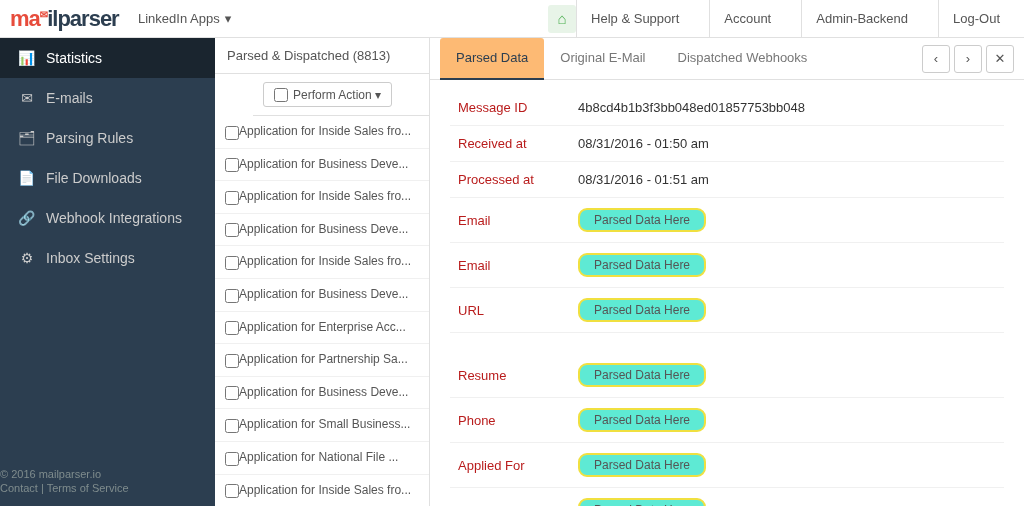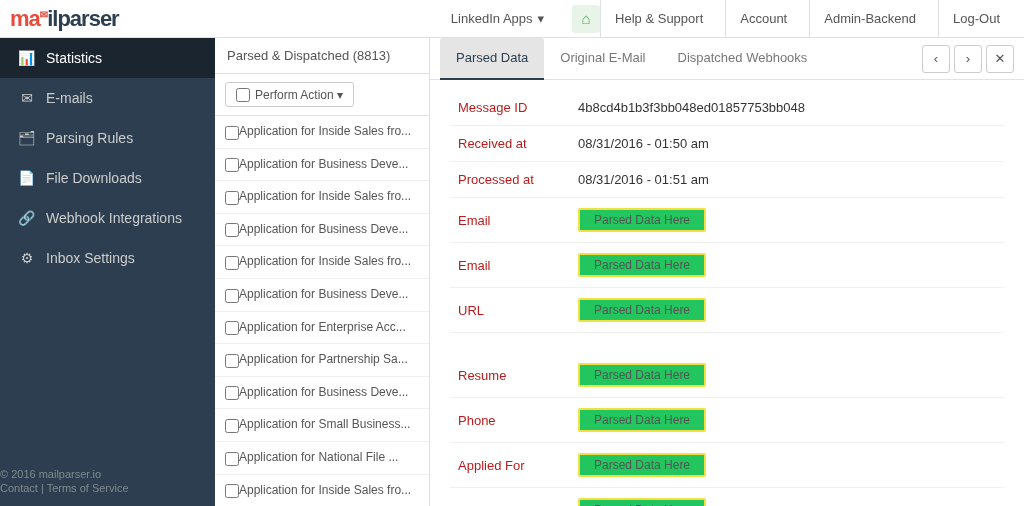--- a/index.html
+++ b/index.html
@@ -26,21 +26,21 @@
       font-weight: bold;
       color: #e74c3c;
       letter-spacing: -1px;
     }
     .logo-text span { color: #333; }
     .top-nav-center {
       display: flex;
       align-items: center;
       gap: 20px;
       flex: 1;
-      justify-content: flex-end;
+      justify-content: space-between;
     }
     .nav-item {
       display: flex;
       align-items: center;
       gap: 5px;
       color: #555;
       font-size: 13px;
       cursor: pointer;
       padding: 0 8px;
     }
@@ -51,21 +51,21 @@
       border-radius: 3px;
       display: flex;
       align-items: center;
       justify-content: center;
       color: #4CAF50;
       font-size: 15px;
     }
     .top-nav-right {
       display: flex;
       align-items: flex-start;
-      gap: 8px;
+      gap: 16px;
     }
     .top-nav-right-item {
       padding: 0 14px;
       height: 38px;
       display: flex;
       align-items: center;
       border-left: 1px solid #e0e0e0;
       color: #555;
       font-size: 13px;
       cursor: pointer;
@@ -118,20 +118,21 @@
     .email-list-header {
       padding: 10px 12px;
       border-bottom: 1px solid #e0e0e0;
       font-size: 13px;
       color: #555;
       background: #fff;
     }
     .perform-action-bar {
       padding: 8px 10px;
       border-bottom: 1px solid #e0e0e0;
+      margin-left: 38px;
     }
     .perform-action-btn {
       display: flex;
       align-items: center;
       gap: 5px;
       background: #fff;
       border: 1px solid #ccc;
       border-radius: 3px;
       padding: 4px 10px;
       font-size: 12px;
@@ -187,21 +188,21 @@
       display: flex;
       align-items: center;
       border-bottom: 2px solid transparent;
       font-size: 13px;
       color: #777;
       cursor: pointer;
     }
     .detail-tab.active {
       color: #2c3e50;
       border-bottom: 2px solid #2c3e50;
-      background: #e5e5e5;
+      background: #fdba74;
       border-radius: 3px 3px 0 0;
     }
     .detail-tab-nav {
       margin-left: auto;
       display: flex;
       gap: 4px;
     }
     .tab-nav-btn {
       width: 28px;
       height: 28px;
@@ -236,23 +237,23 @@
       color: #b91c1c;
       width: 120px;
       font-size: 13px;
     }
     .detail-table td:last-child {
       color: #333;
       font-size: 13px;
     }
     .parsed-badge {
       display: inline-block;
-      background: #22c55e;
+      background: #5eead4;
       border: 2px solid #f0e040;
-      border-radius: 2px;
+      border-radius: 9px;
       padding: 3px 14px;
       font-size: 12px;
       color: #555;
     }
     .section-gap { height: 20px; }
   </style>
 </head>
 <body>
 
 <div class="top-nav">

